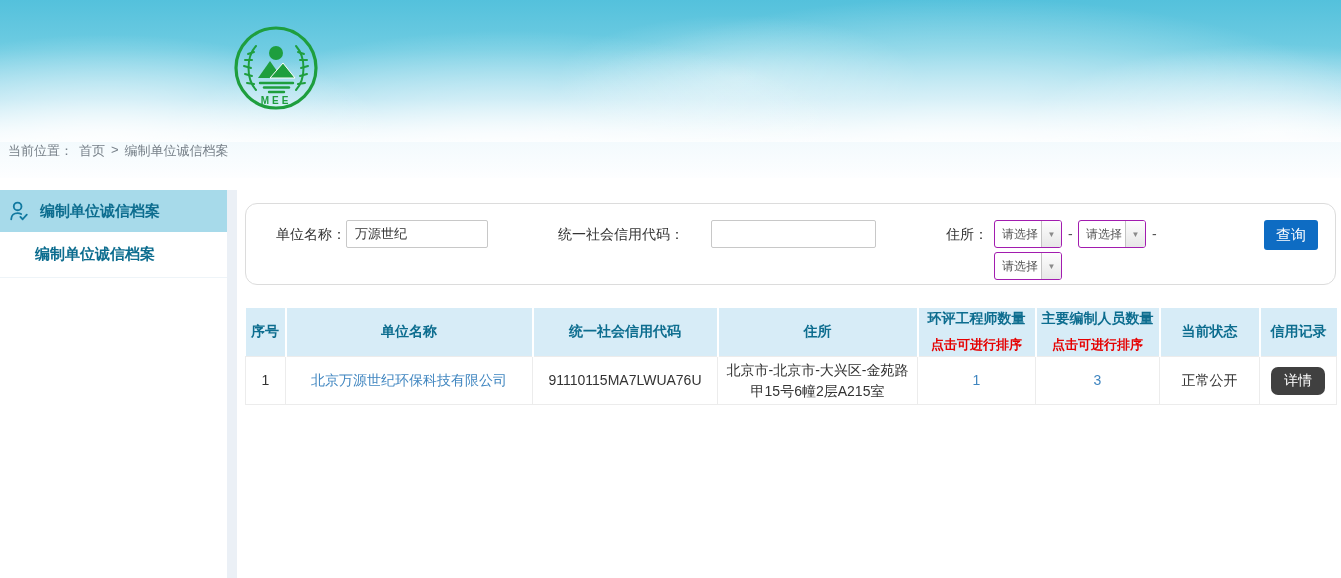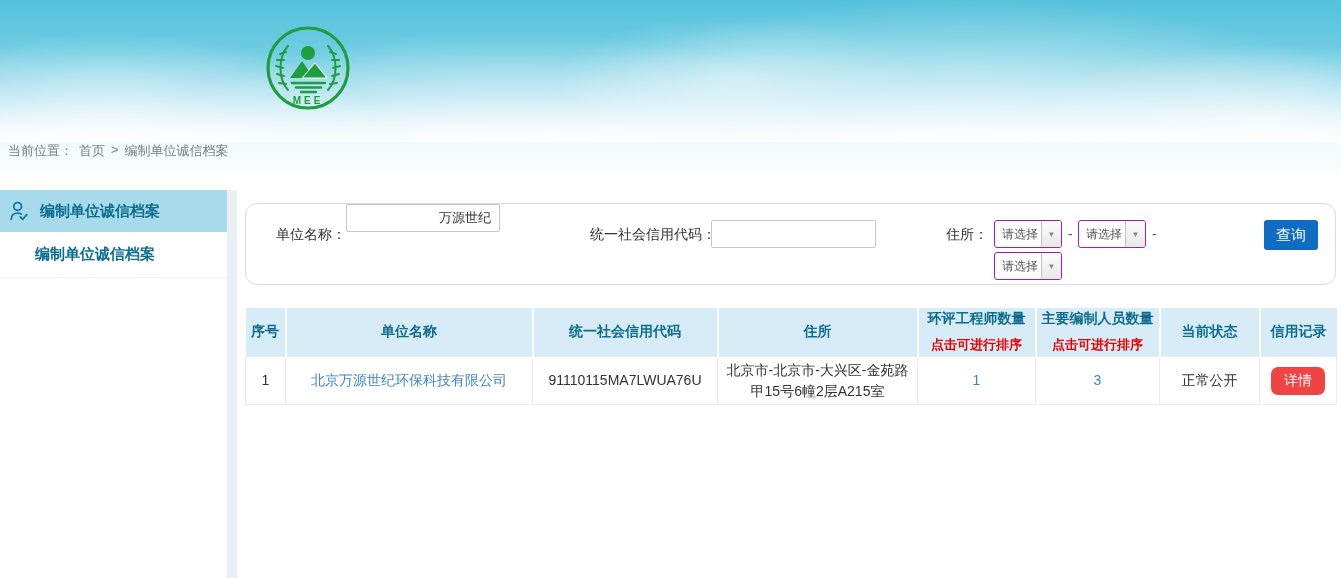--- a/index.html
+++ b/index.html
@@ -10,21 +10,21 @@
   .hero{
     position:absolute; left:0; top:0; width:1341px; height:142px;
     background:
       radial-gradient(ellipse 420px 170px at 8% 108%, rgba(255,255,255,.95), rgba(255,255,255,0) 70%),
       radial-gradient(ellipse 520px 200px at 38% 120%, rgba(255,255,255,.92), rgba(255,255,255,0) 70%),
       radial-gradient(ellipse 640px 230px at 72% 115%, rgba(255,255,255,.88), rgba(255,255,255,0) 72%),
       radial-gradient(ellipse 360px 130px at 95% 95%,  rgba(255,255,255,.75), rgba(255,255,255,0) 70%),
       radial-gradient(ellipse 260px 90px  at 55% 55%,  rgba(255,255,255,.40), rgba(255,255,255,0) 70%),
       linear-gradient(180deg,#54c1dc 0%,#6fcce2 35%,#aadfef 70%,#e8f6fb 92%,#f7fcfe 100%);
   }
-  .hero-inner{ position:absolute; left:264px; top:24px; display:flex; align-items:flex-end; }
+  .hero-inner{ position:absolute; left:232px; top:24px; display:flex; align-items:flex-end; }
   .logo{ width:88px; height:88px; flex:0 0 auto; }
   .site-title{
     margin-left:26px; font-size:54px; font-weight:900; color:#1d3e94;
     letter-spacing:4px; line-height:88px; white-space:nowrap;
     text-shadow:0 0 1px #1d3e94;
   }
 
   
   .breadcrumb{
     position:absolute; left:0; top:142px; width:1341px; height:36px;
@@ -83,21 +83,21 @@
     height:40px; text-align:center; border-right:2px solid #fff; padding:2px 4px;
   }
   .grid th:last-child{ border-right:none; }
   .grid th .sort-hint{ display:block; color:#e60000; font-size:13px; font-weight:bold; margin-top:8px; }
   .grid td{
     height:48px; text-align:center; font-size:14px; color:#333;
     border:1px solid #ececec; background:#fff; padding:2px 6px; line-height:1.45;
   }
   .cell-link{ color:#4086c0; cursor:pointer; }
   .detail-btn{
-    background:#ef4444; color:#fff; border:none; border-radius:7px;
+    background:#404040; color:#fff; border:none; border-radius:7px;
     font-size:14px; padding:5px 13px; cursor:pointer; font-family:inherit;
   }
 </style>
 </head>
 <body>
 
 <div class="hero">
   <div class="hero-inner">
     <svg class="logo" viewBox="0 0 88 88">
       <circle cx="44" cy="44" r="40" fill="none" stroke="#1e9e3e" stroke-width="3.2"></circle>
@@ -149,23 +149,23 @@
     <span>编制单位诚信档案</span>
   </div>
   <div class="side-item sub">
     <span>编制单位诚信档案</span>
   </div>
 </div>
 <div class="side-strip"></div>
 
 <div class="panel">
   <span class="lbl" style="left:30px; top:16px;">单位名称：</span>
-  <input class="txt-input" style="left: 100px; top: 0; width: 154px; text-align: right;" type="text" value="万源世纪">
-
-  <span class="lbl" style="left:344px; top:16px;">统一社会信用代码：</span>
+  <input class="txt-input" style="left: 100px; top: 16px; width: 142px;" type="text" value="万源世纪">
+
+  <span class="lbl" style="left:312px; top:16px;">统一社会信用代码：</span>
   <input class="txt-input" style="left: 465px; top: 16px; width: 165px;" type="text" value="">
 
   <span class="lbl" style="left:700px; top:16px;">住所：</span>
 
   <div class="select-box" style="left:748px; top:16px;">
     <span class="select-text">请选择</span>
     <span class="select-arrow">▼</span>
   </div>
   <span class="dash" style="left:822px; top:16px;">-</span>
   <div class="select-box" style="left:832px; top:16px;">

